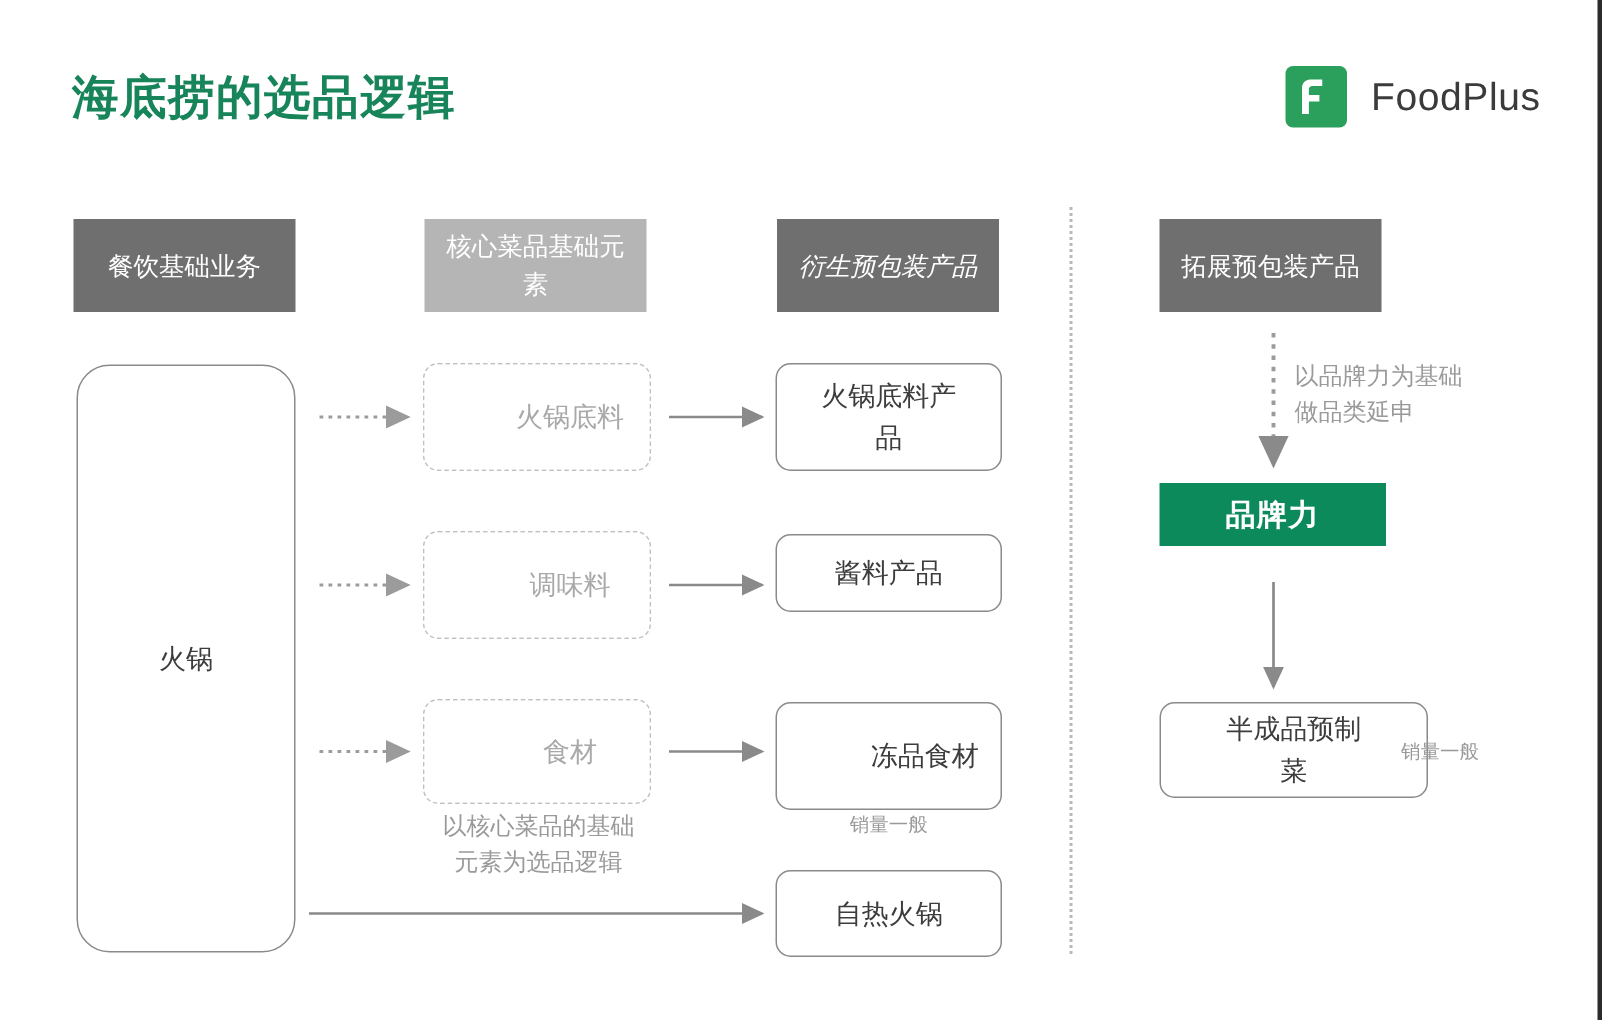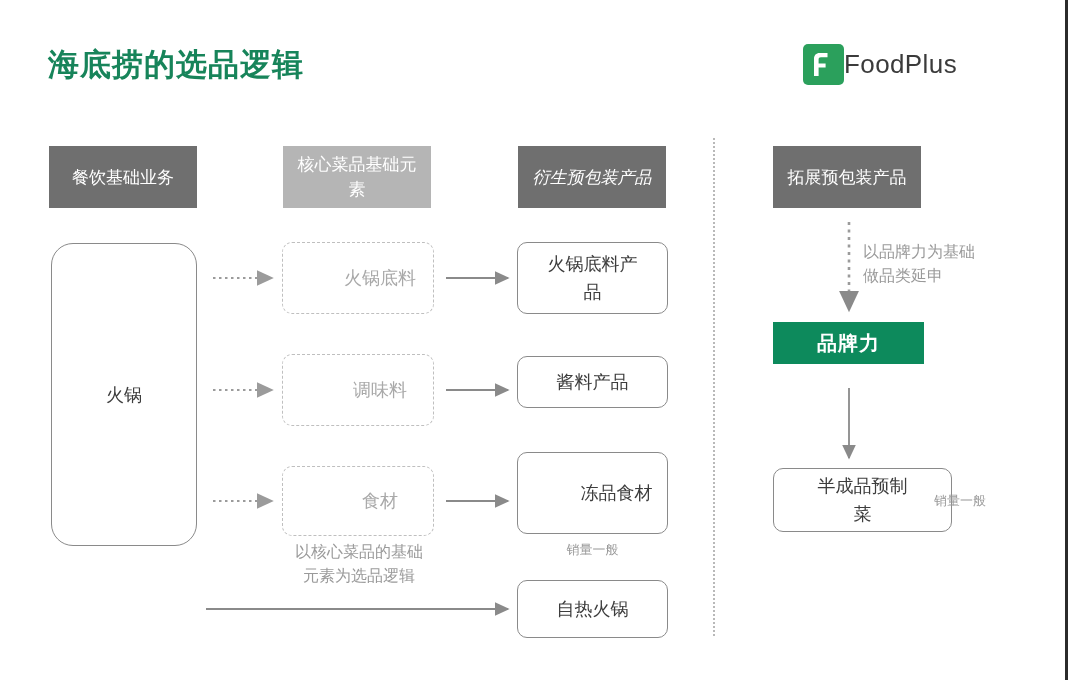--- a/index.html
+++ b/index.html
@@ -35,25 +35,25 @@
     left: 48px;
     top: 44px;
     font-size: 31px;
     font-weight: bold;
     color: #17845a;
     letter-spacing: 1px;
     white-space: nowrap;
   }
   .brand {
     position: absolute;
-    left: 803px;
+    left: 857px;
     top: 44px;
     display: flex;
     align-items: center;
-    gap: 0;
+    gap: 16px;
   }
   .brand-mark {
     width: 41px;
     height: 41px;
     border-radius: 5px;
     background: #2ba05c;
     position: relative;
   }
   .brand-mark svg { display: block; }
   .brand-name {
@@ -163,21 +163,21 @@
     <div class="brand-name">FoodPlus</div>
   </div>
 
   <div class="col-head dark" style="left:49px;  top:146px;">餐饮基础业务</div>
   <div class="col-head light" style="left:283px; top:146px;">核心菜品基础元素</div>
   <div class="col-head dark" style="left:518px; top:146px;font-style:italic;">衍生预包装产品</div>
   <div class="col-head dark" style="left:773px; top:146px;">拓展预包装产品</div>
 
   <div class="divider"></div>
 
-  <div class="box solid tall" style="left:51px; top:243px; width:146px; height:303px;text-align:right;">
+  <div class="box solid tall" style="left:51px; top:243px; width:146px; height:392px;text-align:right;">
     <span>火锅</span>
   </div>
 
   <div class="box dashed" style="left:282px; top:242px; width:152px; height:72px;">
     <span>火锅底料</span>
   </div>
   <div class="box dashed" style="left:282px; top:354px; width:152px; height:72px;">
     <span>调味料</span>
   </div>
   <div class="box dashed" style="left:282px; top:466px; width:152px; height:70px;">
@@ -191,21 +191,21 @@
 
   <div class="box solid" style="left:517px; top:242px; width:151px; height:72px; flex-direction:column;">
     <span>火锅底料产</span>
     <span>品</span>
   </div>
 
   <div class="box solid" style="left:517px; top:356px; width:151px; height:52px;">
     <span>酱料产品</span>
   </div>
 
-  <div class="box solid" style="left:517px; top:452px; width:151px; height:82px;padding-left:48px;">
+  <div class="box solid" style="left:517px; top:468px; width:151px; height:72px;padding-left:48px;">
     <span>冻品食材</span>
   </div>
   <div class="caption sm" style="left:517px; top:538px; width:151px;">销量一般</div>
 
   <div class="box solid" style="left:517px; top:580px; width:151px; height:58px;align-items:center;">
     <span>自热火锅</span>
   </div>
 
   <div class="caption md" style="left:863px; top:240px; width:160px; text-align:left;">
     <div>以品牌力为基础</div>

